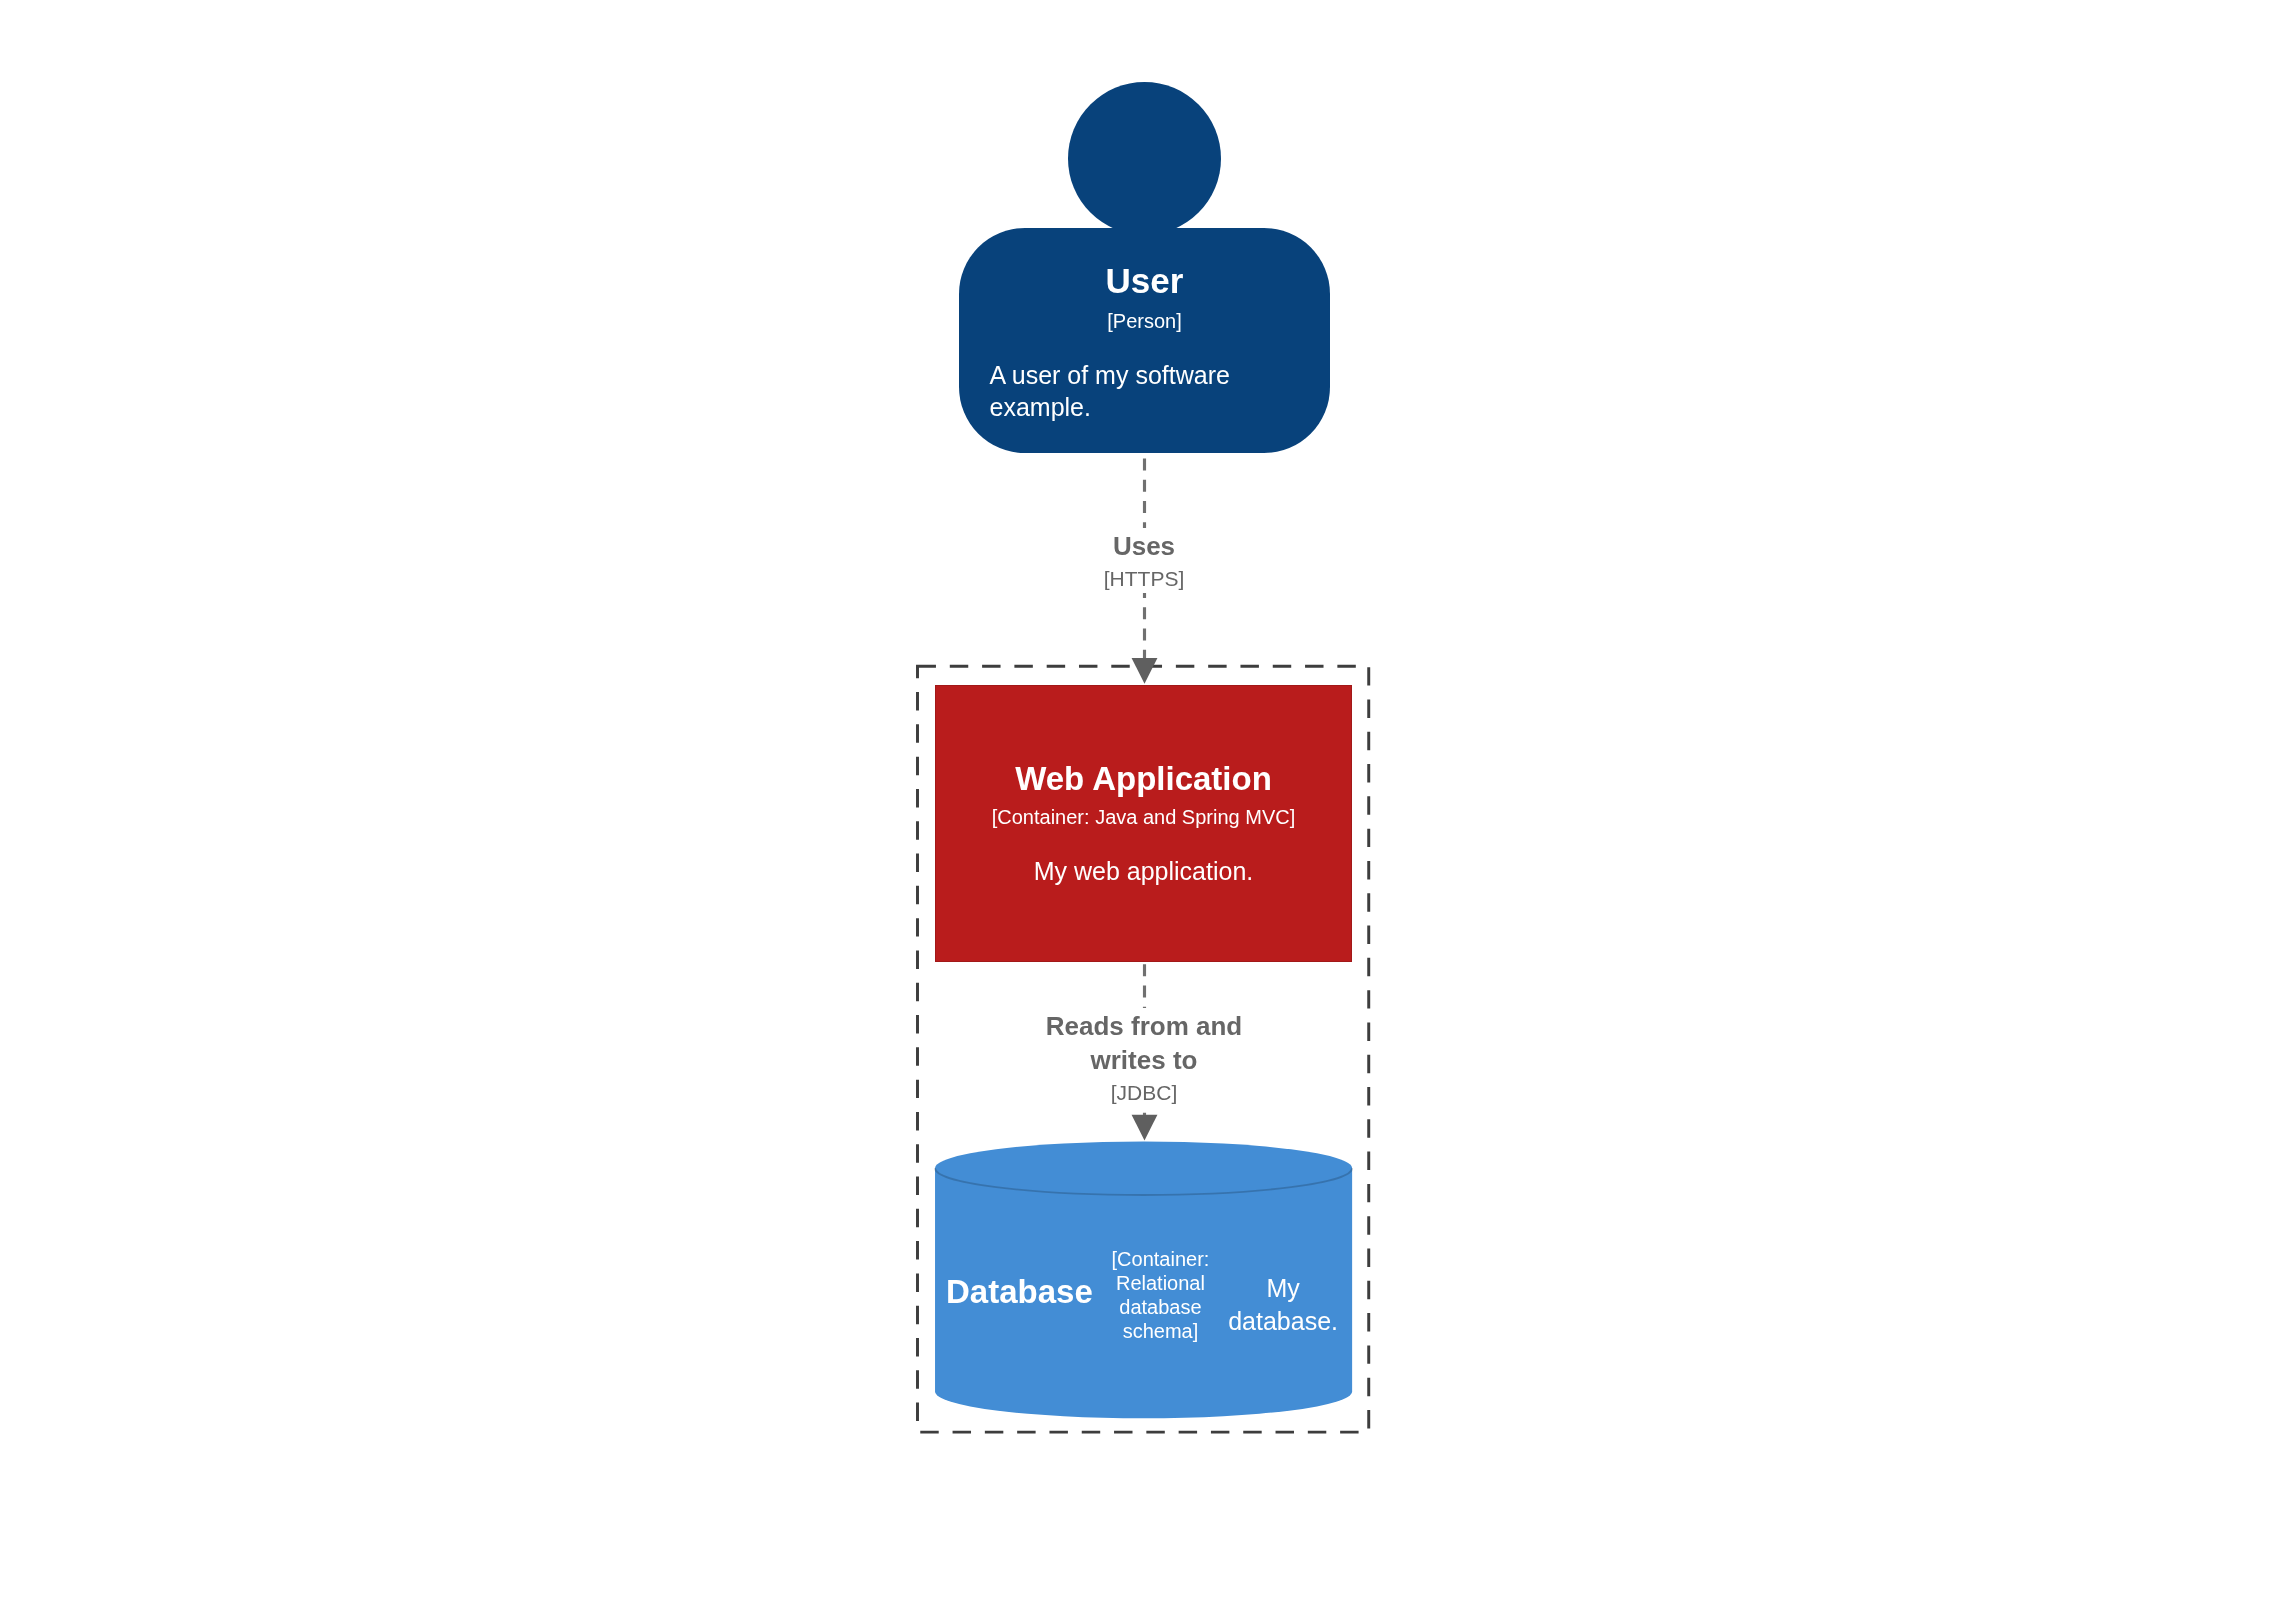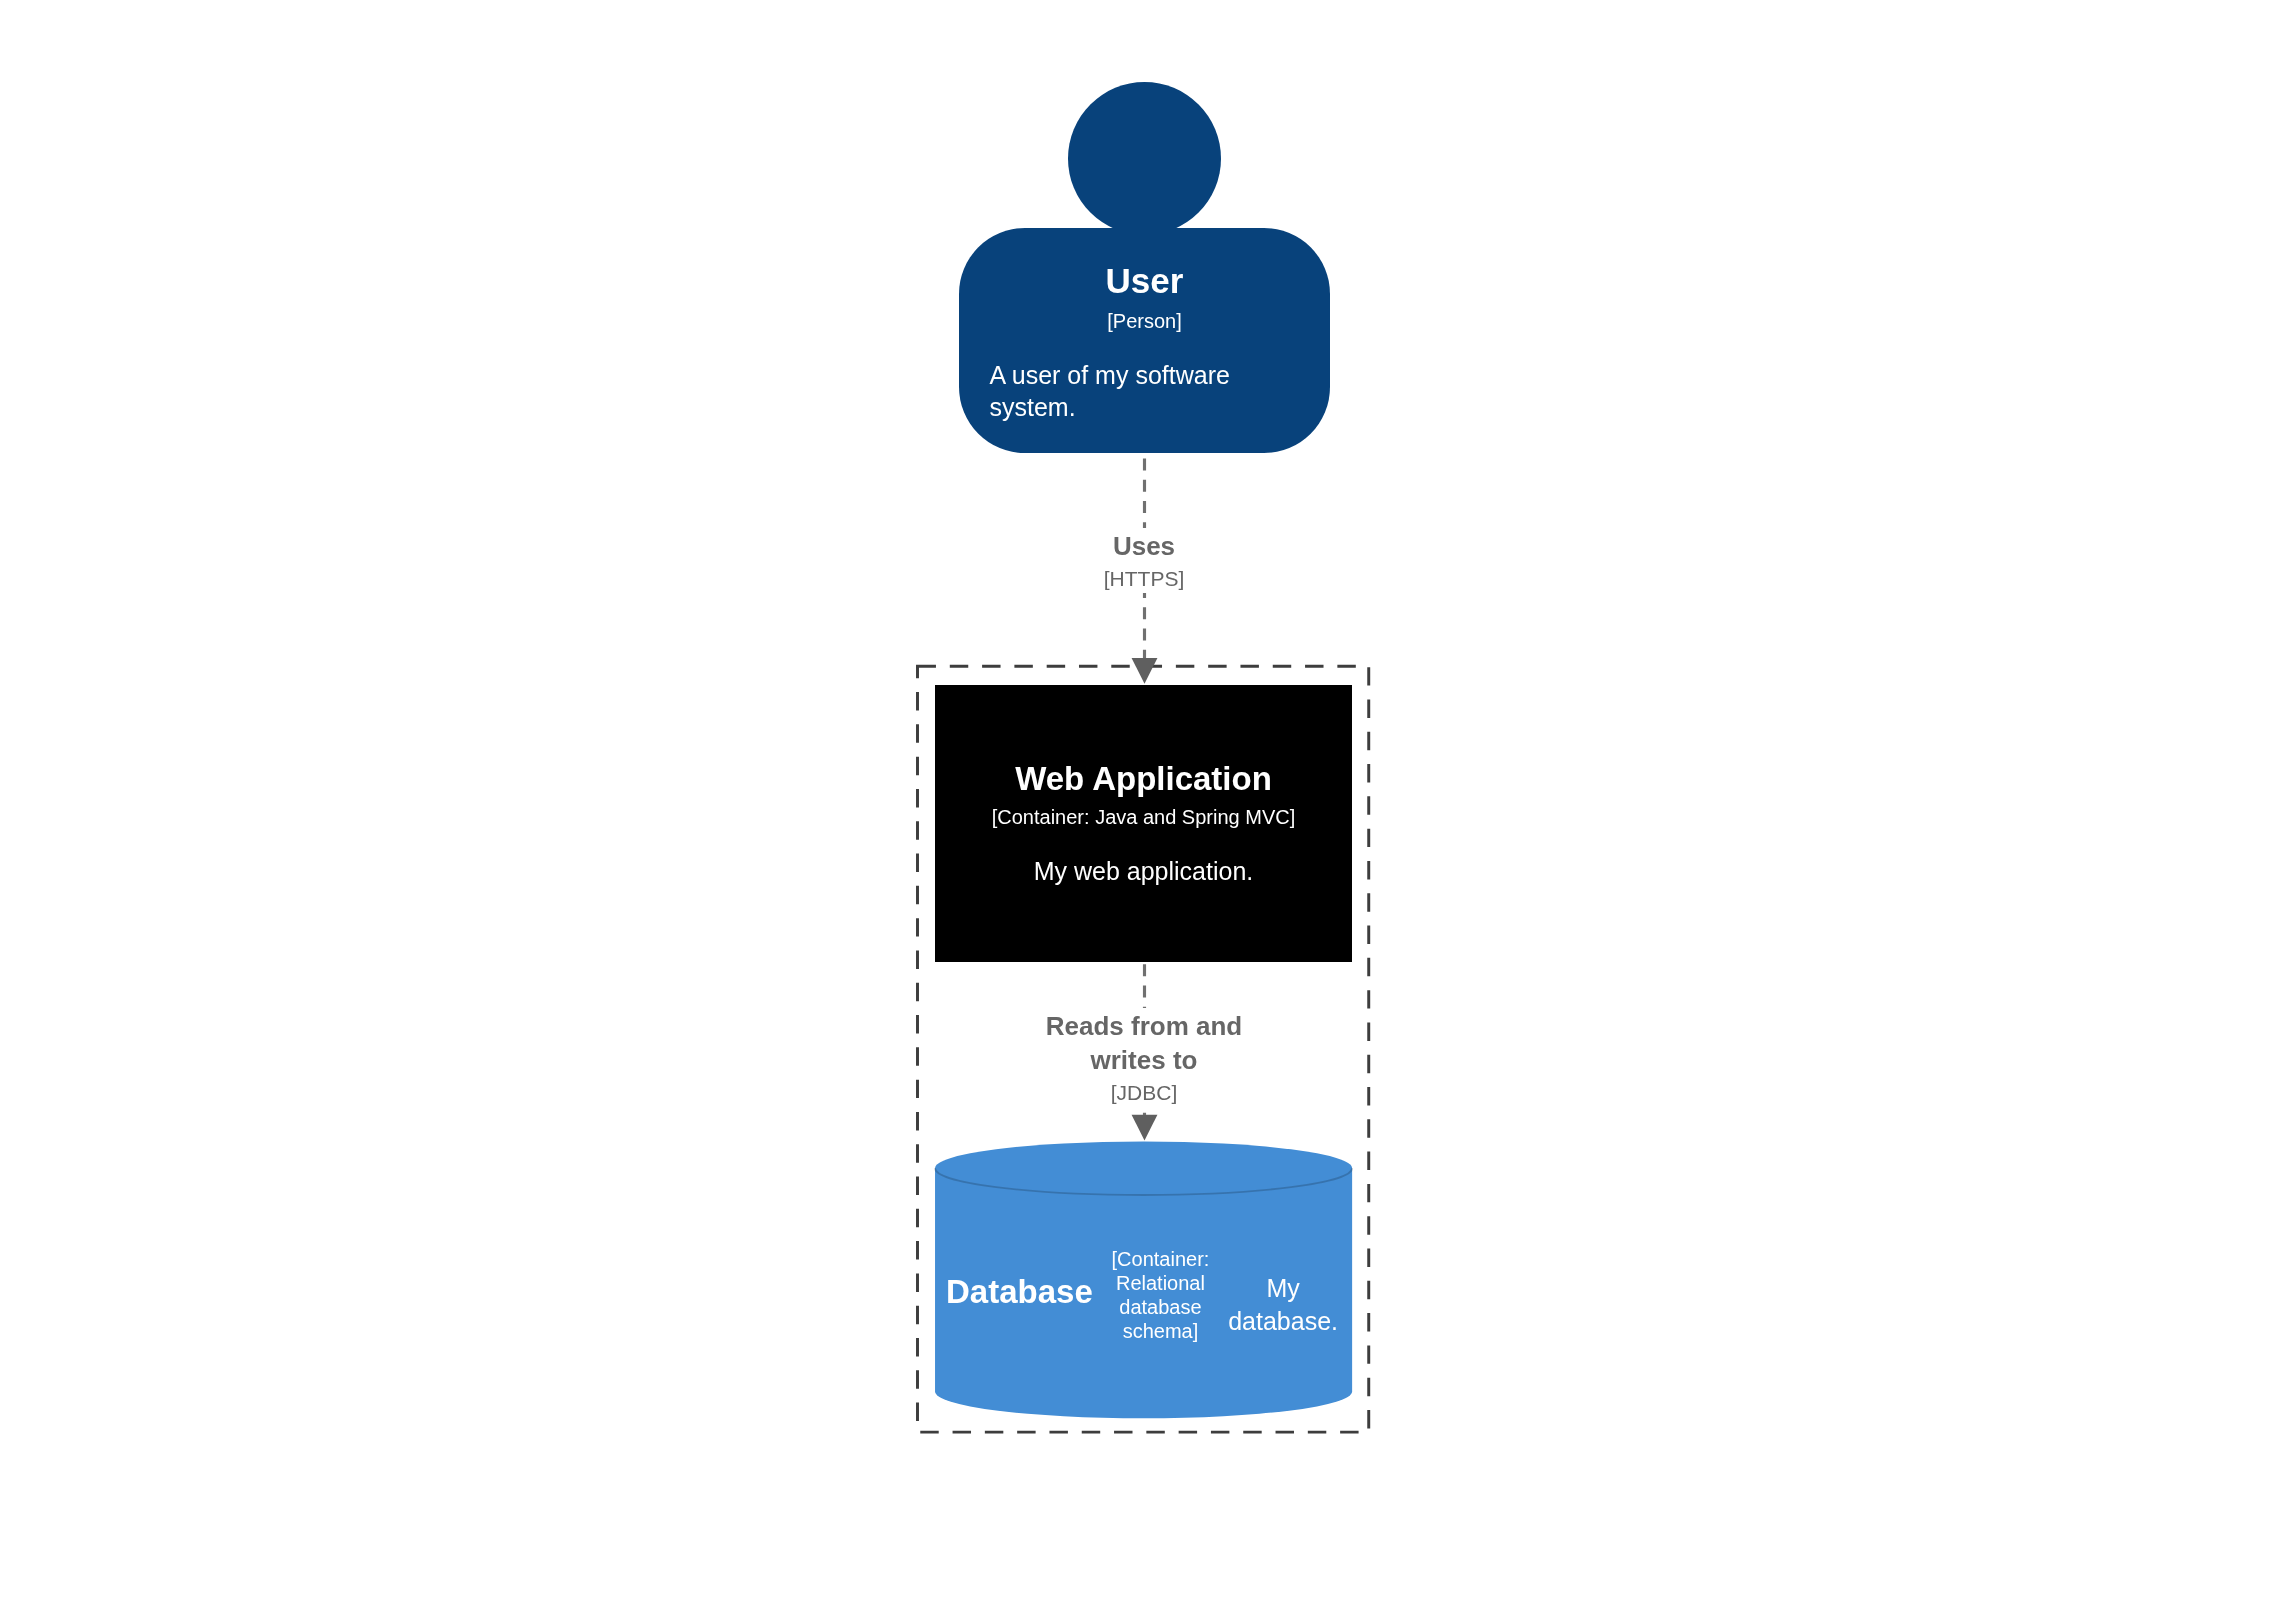--- a/index.html
+++ b/index.html
@@ -36,21 +36,21 @@
     text-align: left;
     color: #ffffff;
     padding: 7.4px 26px 3.7px 26px;
   }
 
   
   .container-box {
     position: absolute;
     left: 935px; top: 685px;
     width: 417px; height: 277px;
-    background: #000000;
+    background: #b91c1c;
     border: 0.9px solid rgba(0,0,0,0.12);
     display: flex; flex-direction: column;
     align-items: center; justify-content: center;
     text-align: center;
     color: #ffffff;
     padding: 0 8px;
   }
 
   
   .cylinder-text {
@@ -115,21 +115,21 @@
     <polygon points="1240,1236 1226,1208 1254,1208" fill="#5f5f5f"></polygon>
 
     <path d="M 1013 1266 A 226 29 0 0 1 1465 1266 L 1465 1508 A 226 29 0 0 1 1013 1508 Z" fill="#438dd5"></path>
     <path d="M 1013 1266 A 226 29 0 0 0 1465 1266" fill="none" stroke="rgba(0,0,0,0.18)" stroke-width="2"></path>
   </svg>
 
   <div class="person-head"></div>
   <div class="person-body">
     <div class="node-title">User</div>
     <div class="node-meta">[Person]</div>
-    <div class="node-desc">A user of my software system.</div>
+    <div class="node-desc">A user of my software example.</div>
   </div>
 
   <div class="rel-label-block" id="rel1" style="left:1144px; top:528px;">
     <div class="rel-name">Uses</div>
     <div class="rel-tech">[HTTPS]</div>
   </div>
 
   <div class="container-box">
     <div class="node-title-sm">Web Application</div>
     <div class="node-meta">[Container: Java and Spring MVC]</div>

